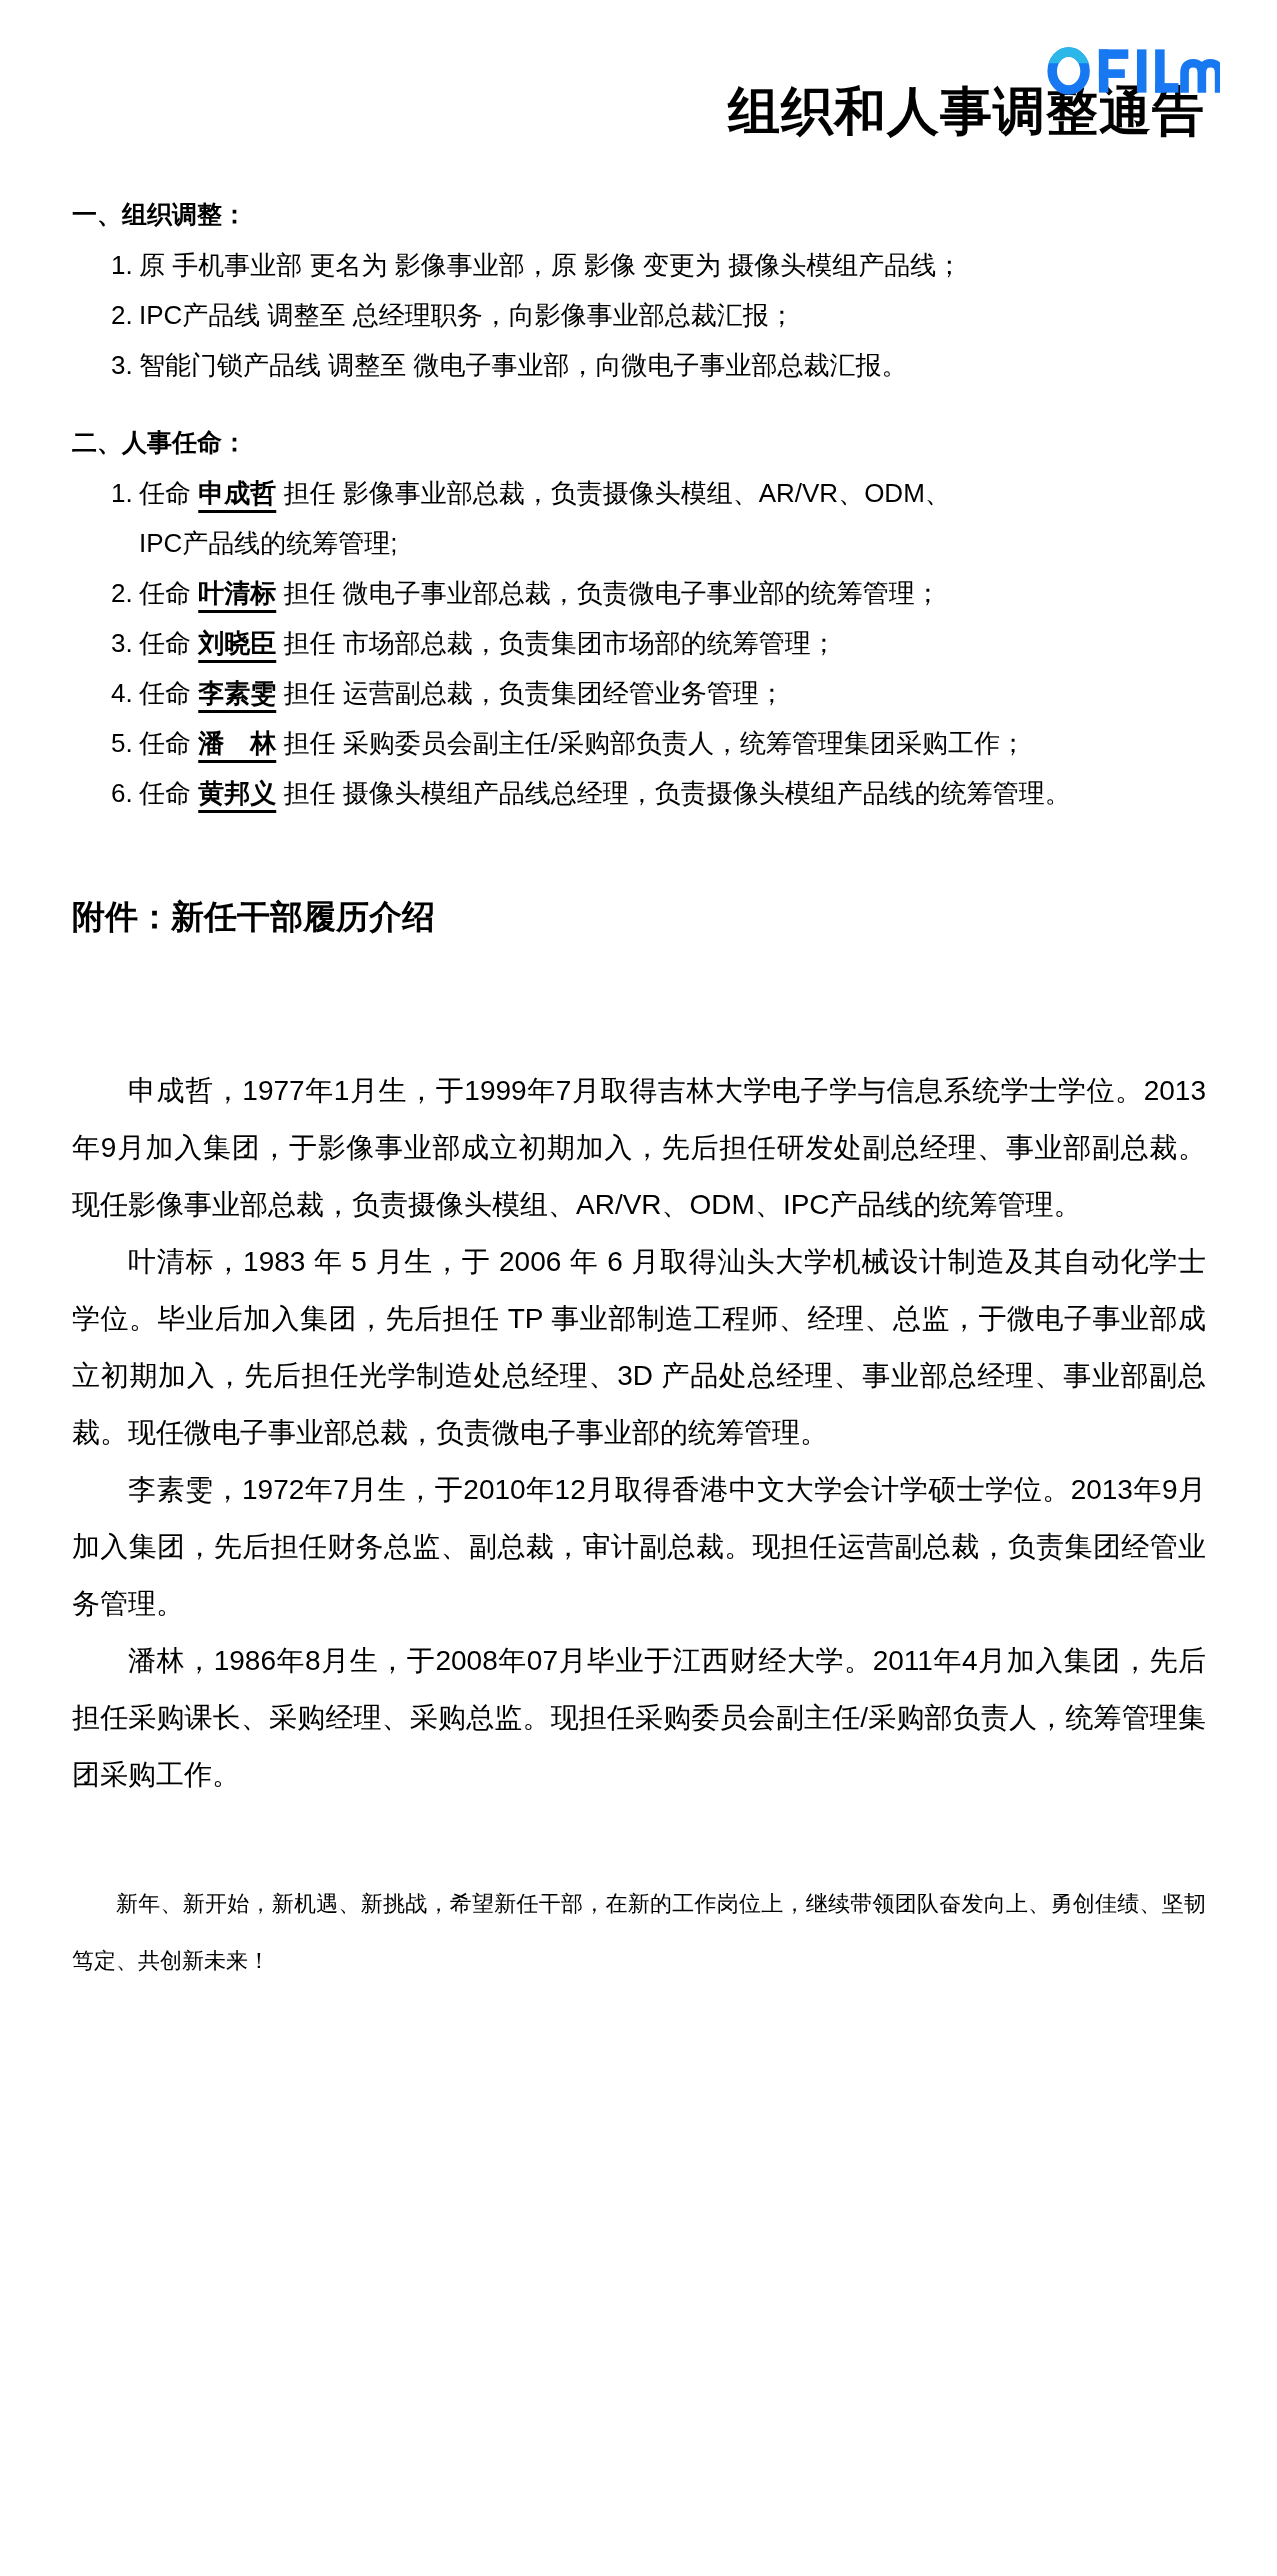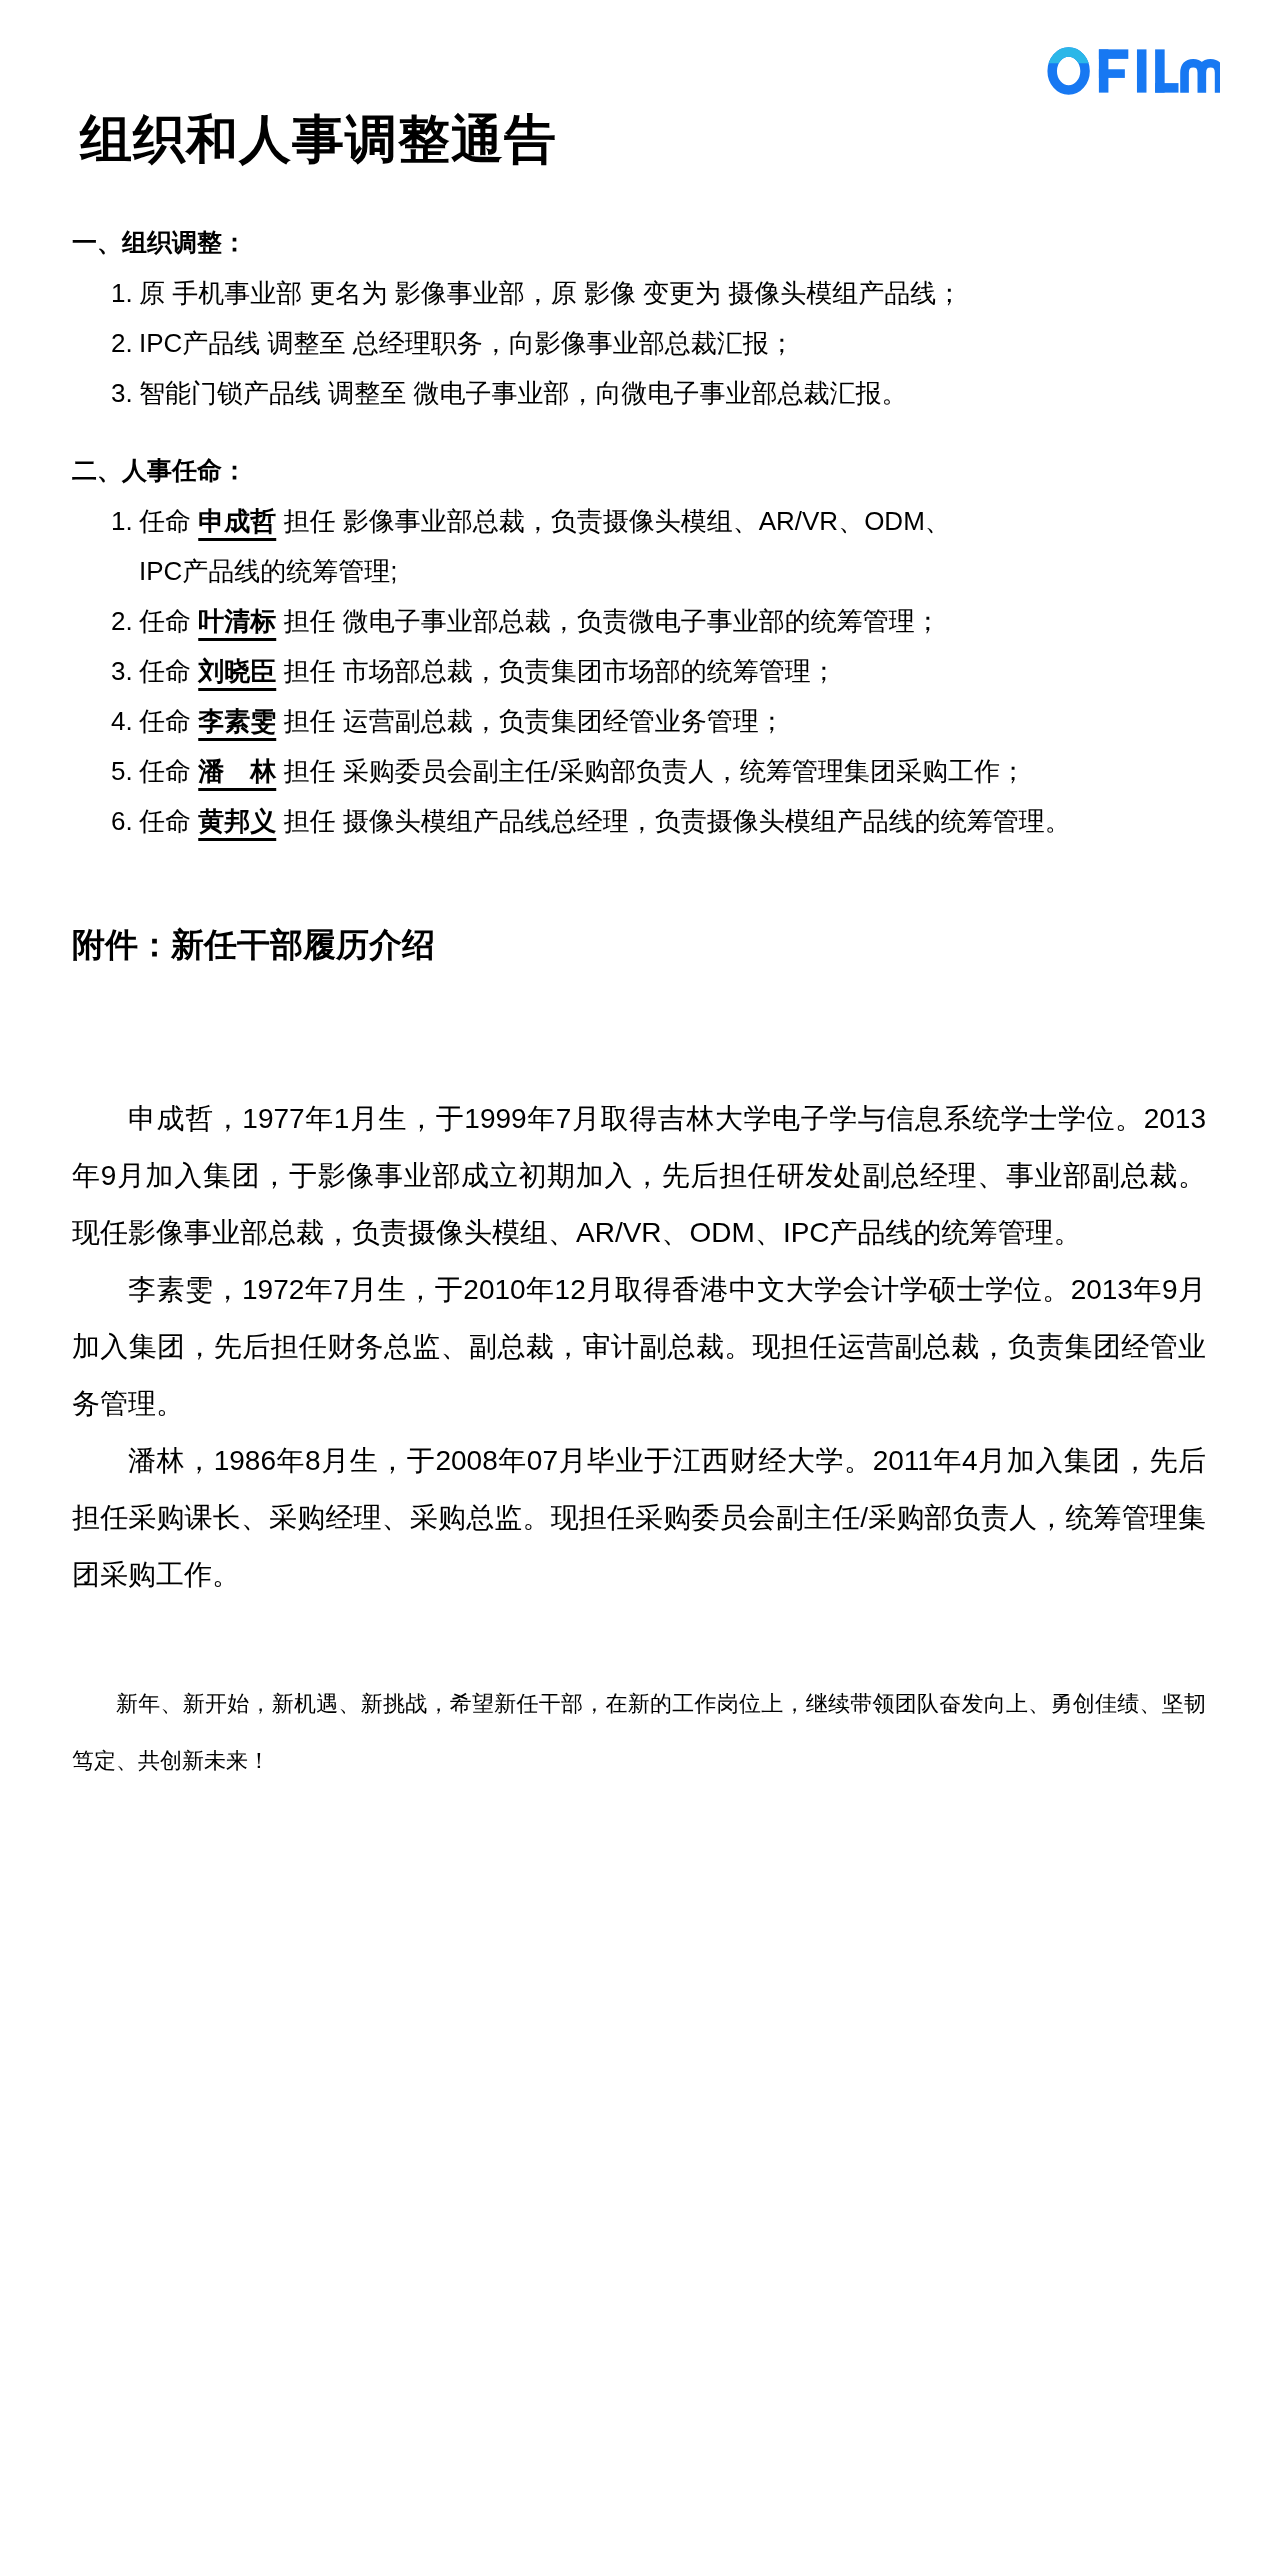--- a/index.html
+++ b/index.html
@@ -16,26 +16,26 @@
   .content{padding:0 72px;}
   .logo{
     position:absolute;
     top:45px;
     right:58px;
     width:173px;
     height:52px;
   }
   .logo svg{display:block;width:100%;height:100%;}
   .title{
-    margin:8px;
-    padding-top:99px;
+    margin:1px;
+    padding-top:78px;
     font-size:52px;
     line-height:1.25;
     font-weight:700;
-    text-align:left;
+    text-align:right;
     letter-spacing:1px;
   }
   .intro{
     margin:42px 0 0 0;
     font-size:26px;
     line-height:57px;
     text-indent:2em;
     text-align:justify;
   }
   .h-sec{
@@ -162,20 +162,21 @@
       <li>
         <span class="num">6.</span>
         <span>任命 </span><span class="name">黄邦义</span><span> 担任 摄像头模组产品线总经理，负责摄像头模组产品线的统筹管理。</span>
       </li>
     </ol>
 
     <h2 class="h-attach">附件：新任干部履历介绍</h2>
 
     <div class="bios">
       <p class="bio">申成哲，1977年1月生，于1999年7月取得吉林大学电子学与信息系统学士学位。2013年9月加入集团，于影像事业部成立初期加入，先后担任研发处副总经理、事业部副总裁。现任影像事业部总裁，负责摄像头模组、AR/VR、ODM、IPC产品线的统筹管理。</p>
+      <p class="bio">叶清标，1983 年 5 月生，于 2006 年 6 月取得汕头大学机械设计制造及其自动化学士学位。毕业后加入集团，先后担任 TP 事业部制造工程师、经理、总监，于微电子事业部成立初期加入，先后担任光学制造处总经理、3D 产品处总经理、事业部总经理、事业部副总裁。现任微电子事业部总裁，负责微电子事业部的统筹管理。</p>
       <p class="bio">李素雯，1972年7月生，于2010年12月取得香港中文大学会计学硕士学位。2013年9月加入集团，先后担任财务总监、副总裁，审计副总裁。现担任运营副总裁，负责集团经管业务管理。</p>
       <p class="bio">潘林，1986年8月生，于2008年07月毕业于江西财经大学。2011年4月加入集团，先后担任采购课长、采购经理、采购总监。现担任采购委员会副主任/采购部负责人，统筹管理集团采购工作。</p>
     </div>
 
     <p class="closing">新年、新开始，新机遇、新挑战，希望新任干部，在新的工作岗位上，继续带领团队奋发向上、勇创佳绩、坚韧笃定、共创新未来！</p>
 
   </div>
 </div>
 
 

